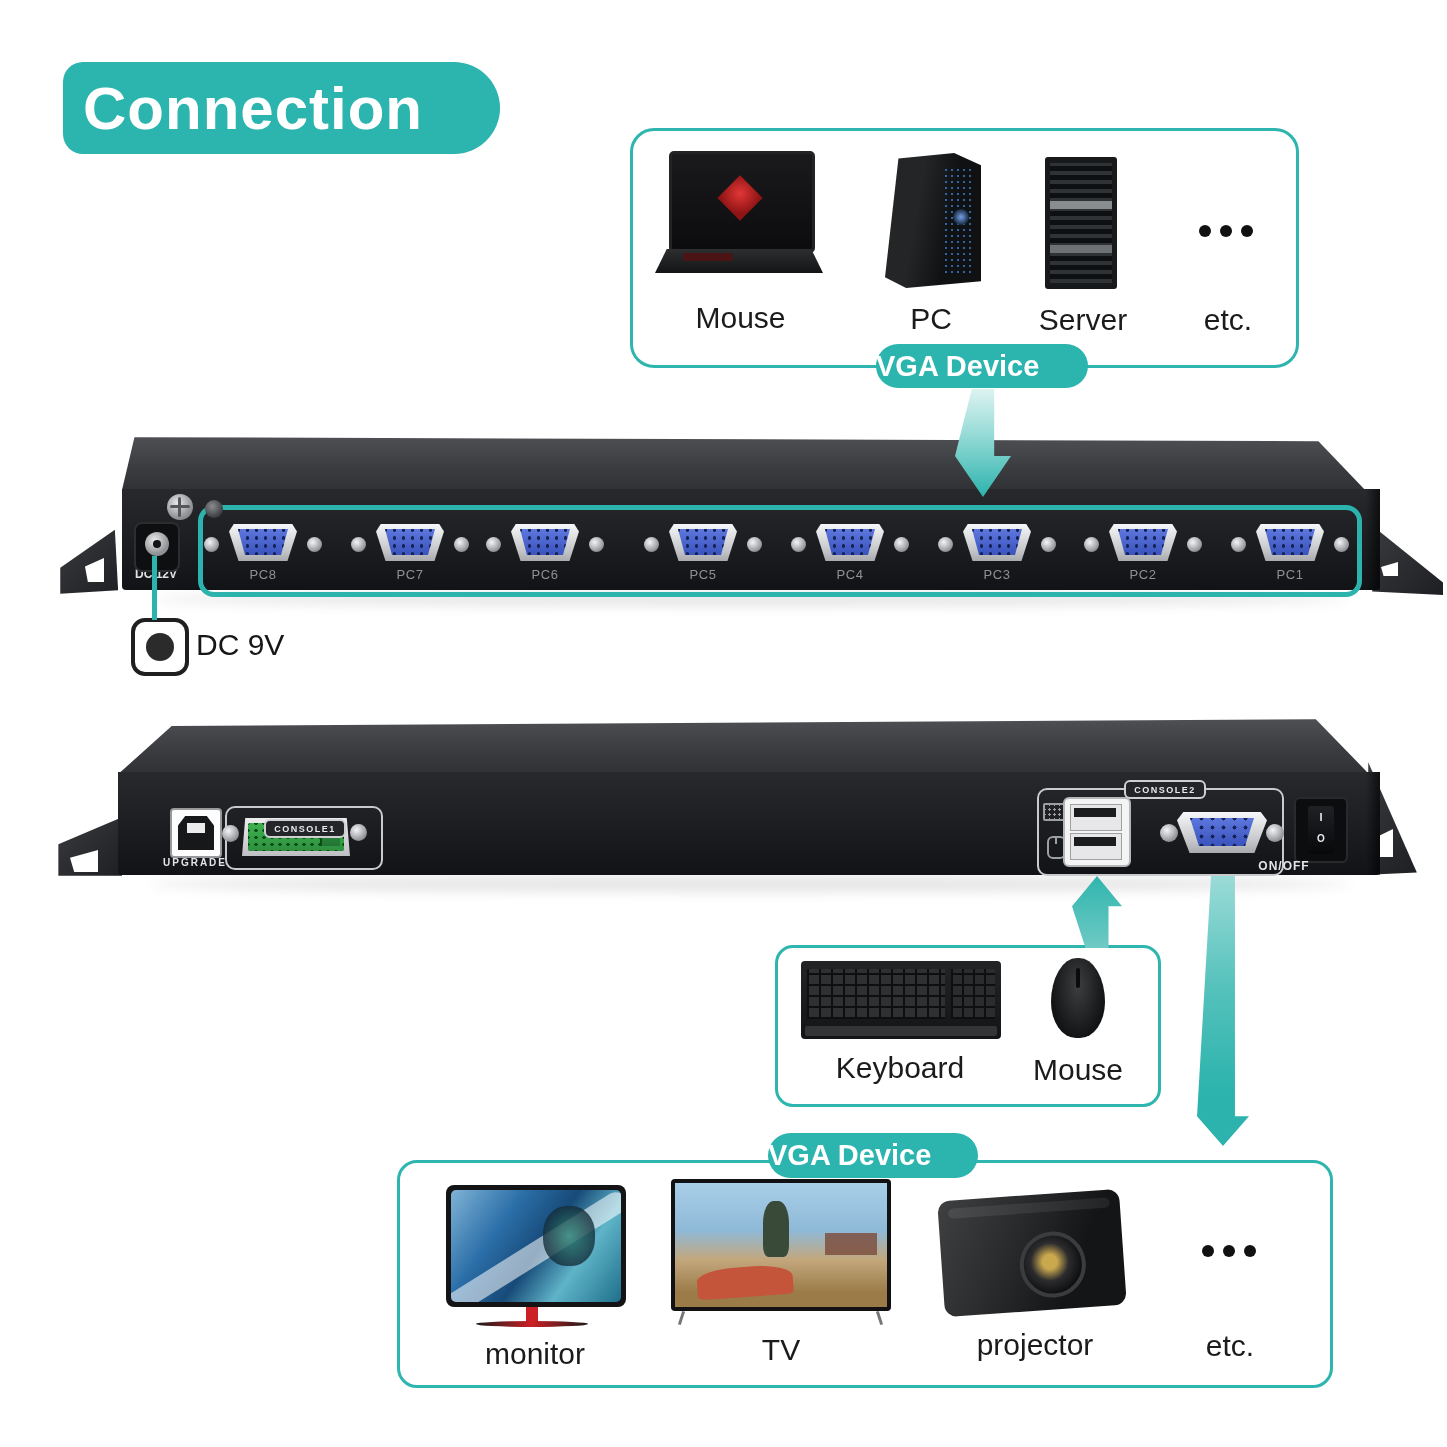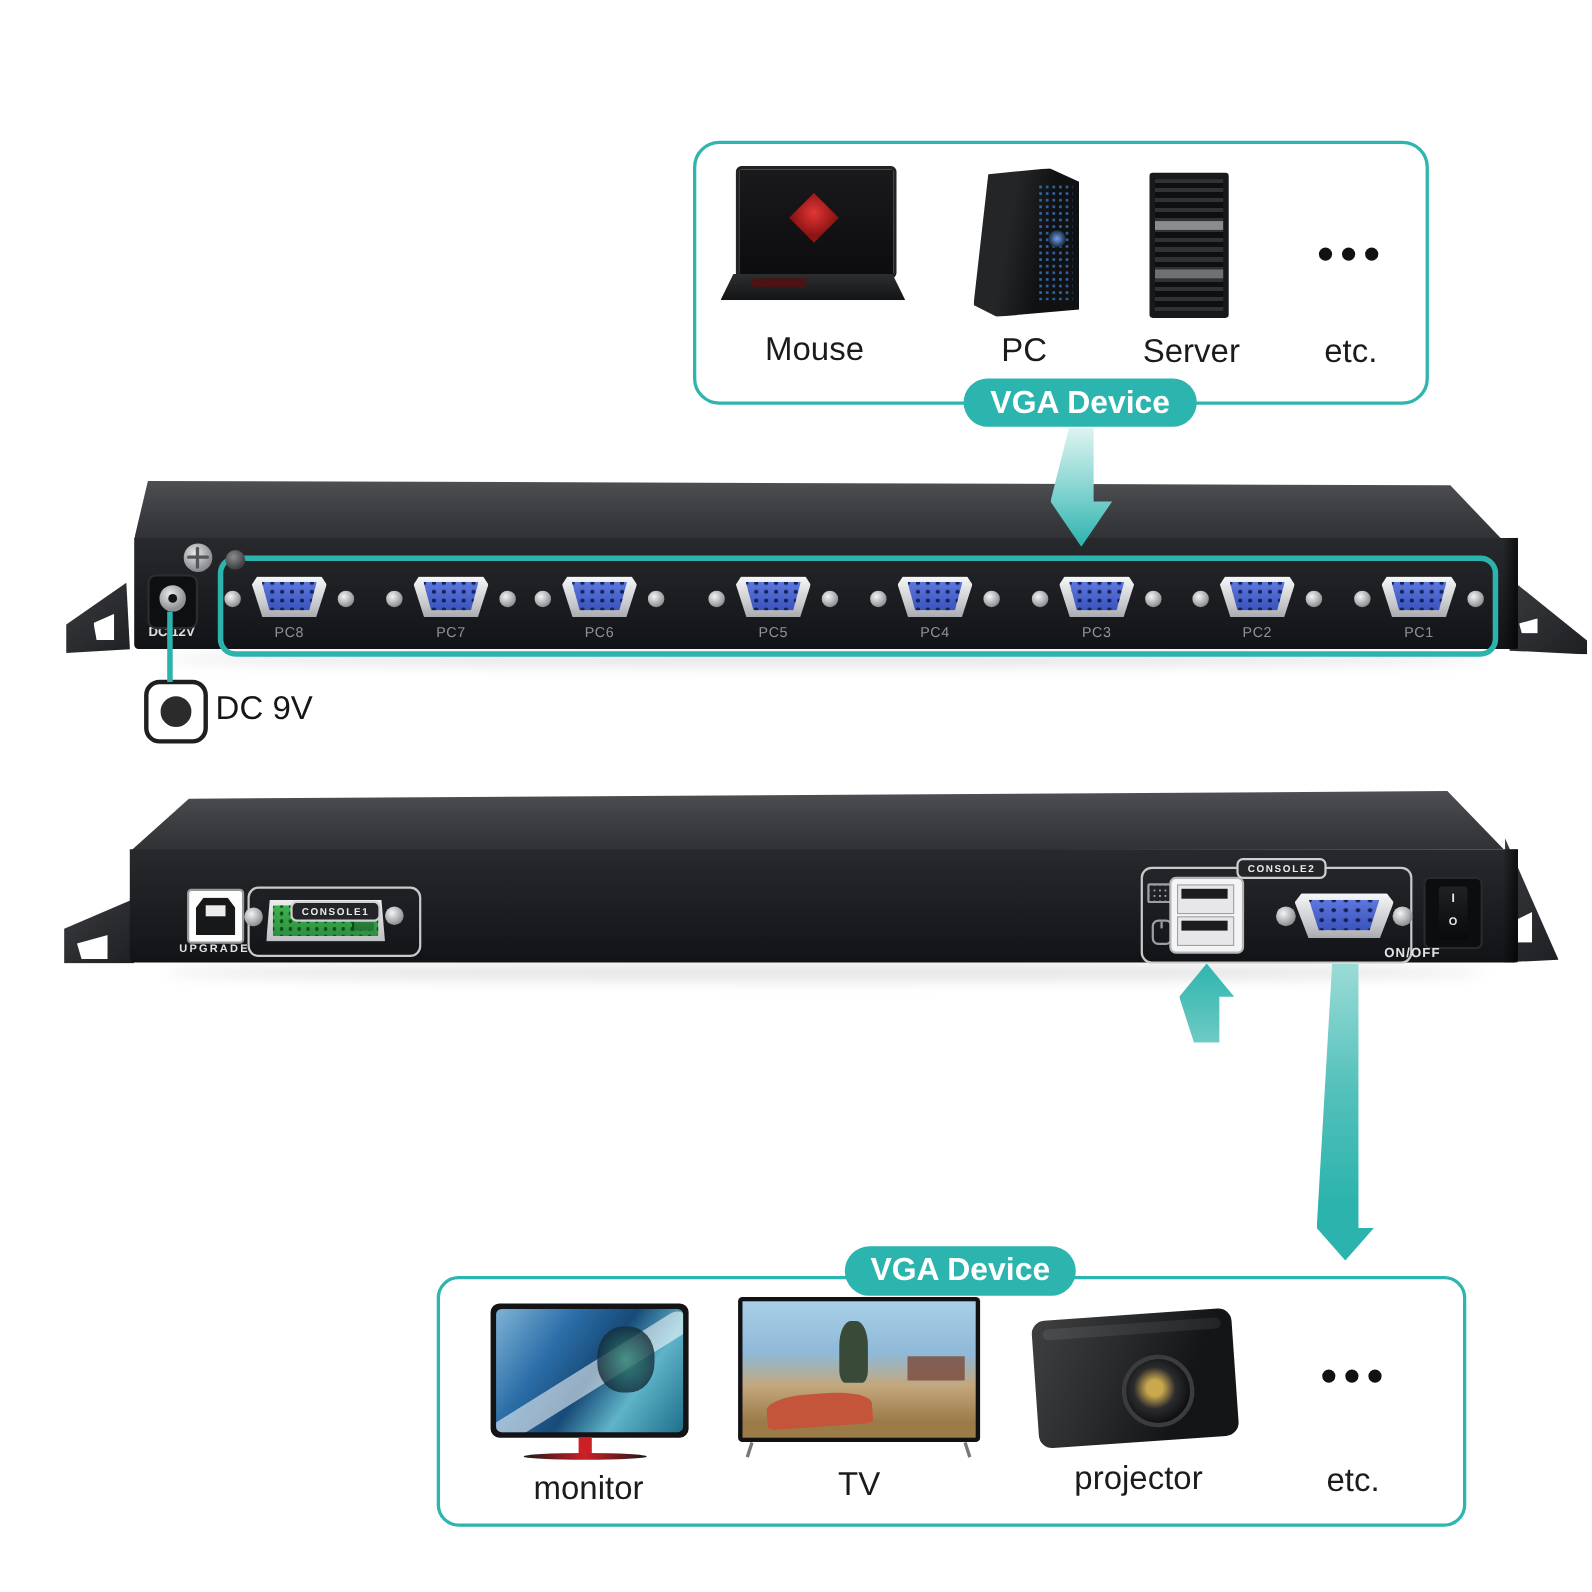--- a/index.html
+++ b/index.html
@@ -7,21 +7,21 @@
           font-family:"Liberation Sans", sans-serif;}
   .abs{position:absolute;}
 
   
   .banner{left:63px;top:62px;width:437px;height:92px;background:#2cb4ae;
           border-radius:20px 46px 46px 20px;display:flex;align-items:center;}
   .banner span{color:#ffffff;font-size:60px;font-weight:bold;padding-left:20px;letter-spacing:1px;}
 
   
   .tealbox{border:3px solid #2fb5af;border-radius:24px;background:#ffffff;}
-  .pill{background:#2cb4ae;border-radius:24px;display:flex;align-items:center;justify-content:center;z-index:6;}
+  .pill{background:#2cb4ae;border-radius:24px;display:flex;align-items:center;justify-content:flex-start;z-index:6;}
   .pill span{color:#ffffff;font-size:29px;font-weight:bold;}
   .itemlabel{color:#1b1b1b;font-size:30px;text-align:center;}
   .dots{display:flex;gap:9px;}
   .dots i{width:12px;height:12px;border-radius:50%;background:#111;}
 
   
   .arrow-grad-down{clip-path:polygon(30% 0,70% 0,70% 62%,100% 62%,50% 100%,0 62%);
       background:linear-gradient(180deg,#ddf3f1 0%,#9adcd8 40%,#2cb3ad 100%);z-index:5;}
   .arrow-solid-up{clip-path:polygon(50% 0,100% 42%,73% 42%,73% 100%,27% 100%,0 42%);
       background:linear-gradient(180deg,#2fb5ae,#6fcac4);z-index:5;}
@@ -60,20 +60,23 @@
   .small-label{color:#e3e4e6;font-weight:bold;letter-spacing:2px;}
 
   
   .icon-outline{border:2px solid #9da0a2;}
 </style>
 </head>
 <body>
 
 <div class="canvas">
 
+  <div class="abs banner">
+    <span>Connection</span>
+  </div>
 
   <div class="abs tealbox" style="left:630px;top:128px;width:663px;height:234px;">
 
     <div class="abs" style="left:22px;top:20px;width:168px;height:138px;">
       <div class="abs" style="left:14px;top:0;width:140px;height:96px;background:linear-gradient(180deg,#1a1a1c,#0c0c0e);border-radius:5px;border:3px solid #232325;">
         <div class="abs" style="left:52px;top:28px;width:32px;height:32px;transform:rotate(45deg);background:radial-gradient(circle at 40% 40%,#e23636,#8d1414 75%);"></div>
       </div>
       <div class="abs" style="left:0;top:98px;width:168px;height:24px;clip-path:polygon(7% 0,93% 0,100% 100%,0 100%);background:linear-gradient(180deg,#2c2e30,#131416);">
         <div class="abs" style="left:28px;top:4px;width:50px;height:8px;background:#4a1414;border-radius:2px;"></div>
       </div>
@@ -259,20 +262,32 @@
     <div class="abs" style="left:12px;top:7px;width:26px;height:48px;background:linear-gradient(180deg,#1f2124,#08090b);border-radius:3px;">
       <div class="abs" style="left:0;top:5px;width:26px;text-align:center;color:#e8e9eb;font-size:11px;font-weight:bold;">I</div>
       <div class="abs" style="left:0;top:27px;width:26px;text-align:center;color:#e8e9eb;font-size:10px;font-weight:bold;">O</div>
     </div>
   </div>
   <div class="abs small-label" style="left:1248px;top:859px;width:72px;text-align:center;font-size:12px;letter-spacing:1px;z-index:3;">ON/OFF</div>
 
   <div class="abs arrow-solid-up" style="left:1072px;top:876px;width:50px;height:72px;"></div>
   <div class="abs arrow-long-down" style="left:1197px;top:876px;width:52px;height:270px;"></div>
 
+  <div class="abs tealbox" style="left:775px;top:945px;width:380px;height:156px;border-radius:18px;">
+    <div class="abs" style="left:23px;top:13px;width:200px;height:78px;background:linear-gradient(180deg,#232426,#131416);border-radius:4px;">
+      <div class="abs" style="left:6px;top:8px;width:138px;height:50px;background-color:#2e3032;background-image:repeating-linear-gradient(90deg,#0e0f11 0 2px,transparent 2px 12px),repeating-linear-gradient(0deg,#0e0f11 0 2px,transparent 2px 11px);"></div>
+      <div class="abs" style="left:150px;top:8px;width:44px;height:50px;background-color:#2a2c2e;background-image:repeating-linear-gradient(90deg,#0e0f11 0 2px,transparent 2px 11px),repeating-linear-gradient(0deg,#0e0f11 0 2px,transparent 2px 11px);"></div>
+      <div class="abs" style="left:4px;bottom:3px;width:192px;height:10px;background:#323436;border-radius:2px;"></div>
+    </div>
+    <div class="abs" style="left:273px;top:10px;width:54px;height:80px;border-radius:48% 48% 46% 46% / 55% 55% 45% 45%;background:radial-gradient(ellipse at 50% 35%,#3c3e40,#121315 72%);">
+      <div class="abs" style="left:25px;top:10px;width:4px;height:20px;background:#0a0b0c;border-radius:2px;"></div>
+    </div>
+    <div class="abs itemlabel" style="left:22px;top:103px;width:200px;">Keyboard</div>
+    <div class="abs itemlabel" style="left:245px;top:105px;width:110px;">Mouse</div>
+  </div>
 
   <div class="abs tealbox" style="left:397px;top:1160px;width:930px;height:222px;border-radius:20px;">
 
     <div class="abs" style="left:46px;top:22px;width:180px;height:122px;background:#141416;border-radius:8px;">
       <div class="abs" style="left:5px;top:5px;width:170px;height:112px;overflow:hidden;border-radius:5px;background:linear-gradient(125deg,#7fb3d6 0%,#2b6ea8 30%,#174a78 52%,#5fb4c8 72%,#1f6f8c 100%);">
         <div class="abs" style="left:-20px;top:52px;width:210px;height:22px;background:rgba(255,255,255,.55);transform:rotate(-32deg);border-radius:12px;"></div>
         <div class="abs" style="left:92px;top:16px;width:52px;height:60px;background:radial-gradient(#2f8676,#123 80%);border-radius:45%;opacity:.8;"></div>
       </div>
     </div>
     <div class="abs" style="left:126px;top:144px;width:12px;height:16px;background:#cc2026;"></div>

